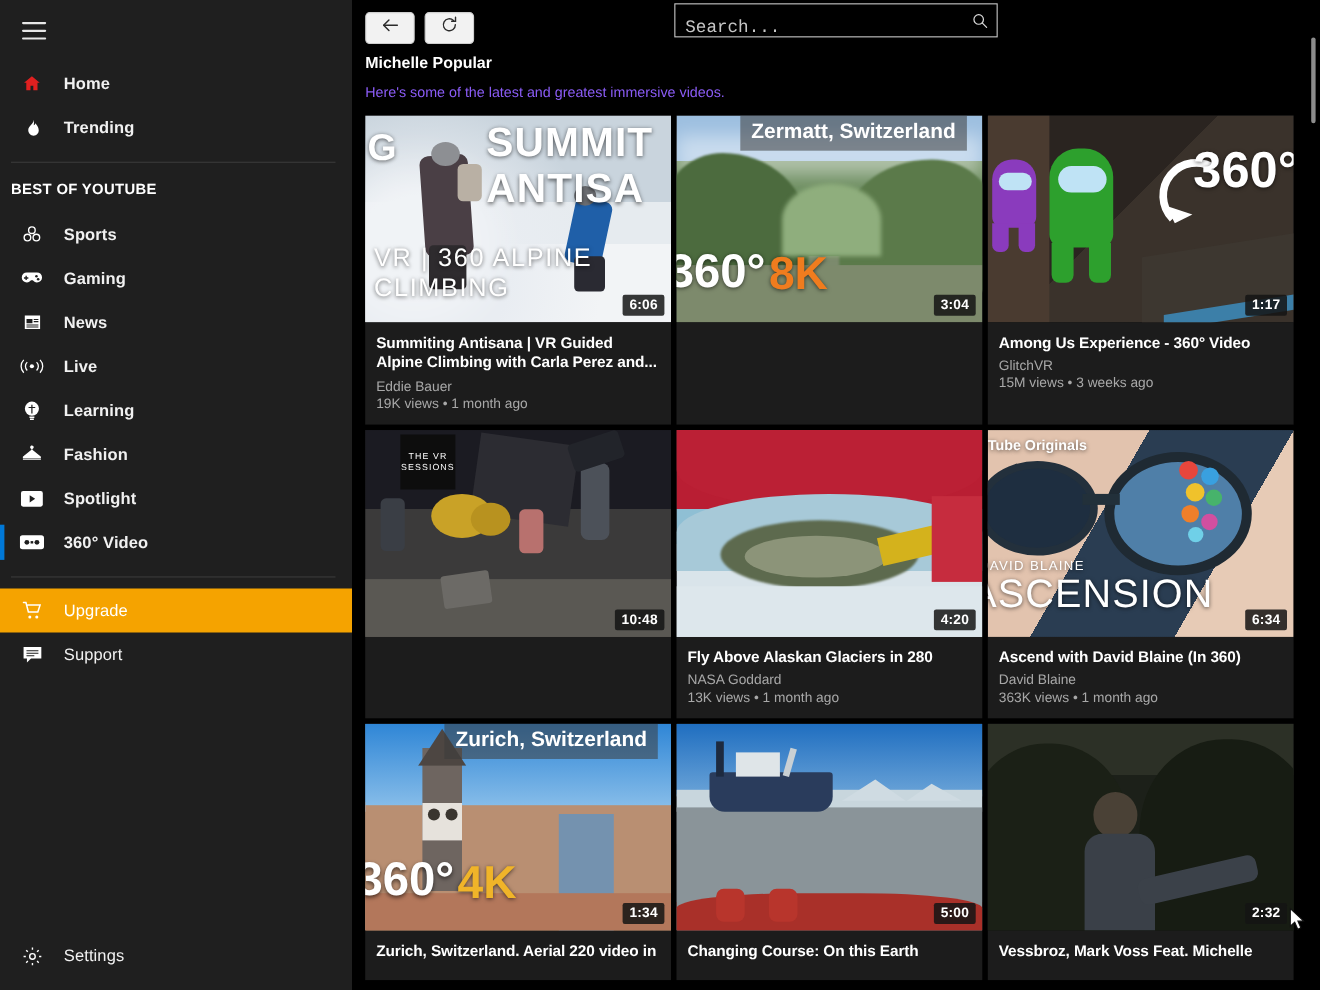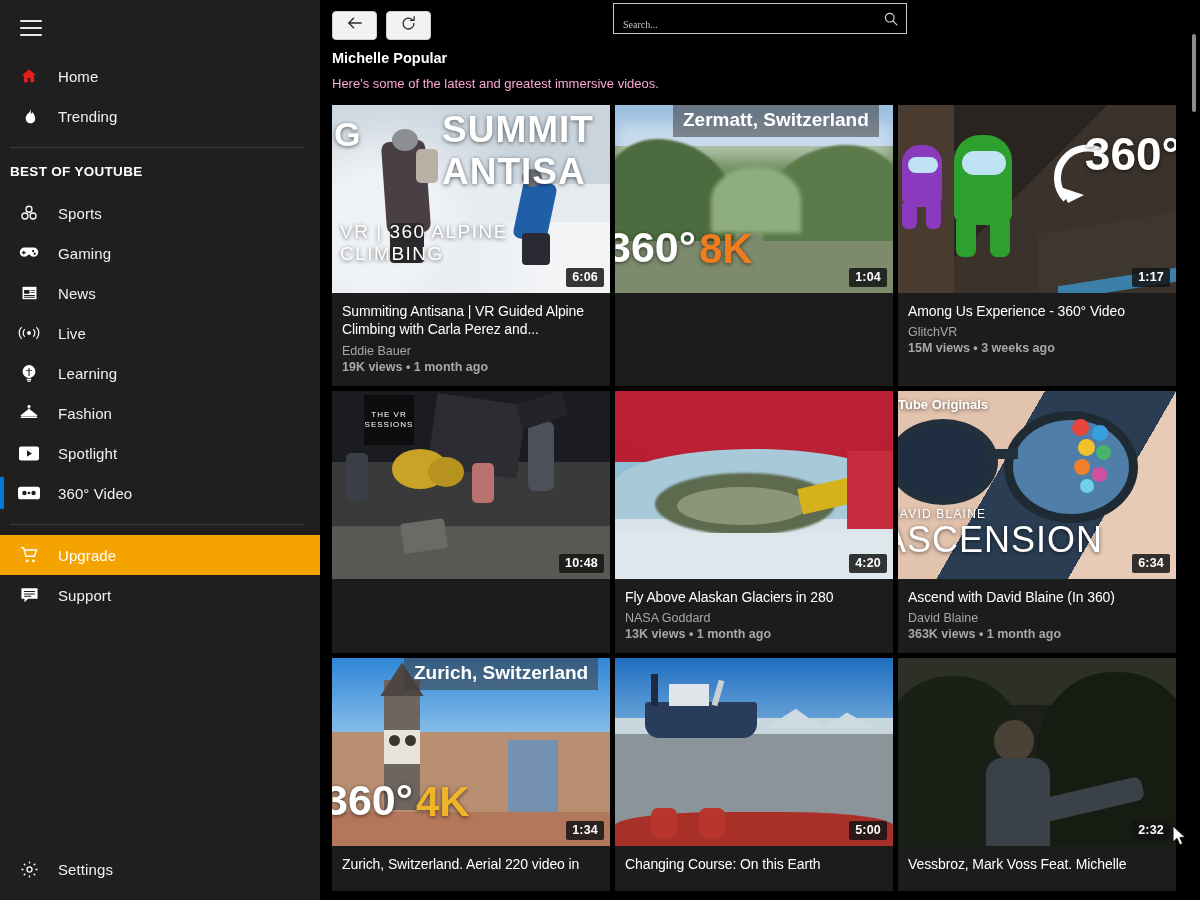--- a/index.html
+++ b/index.html
@@ -19,21 +19,21 @@
     position: relative;
   }
   .hamburger {
     width: 50px; height: 44px;
     margin: 6px 0 0 6px;
     display: flex; flex-direction: column; justify-content: center; align-items: center;
     gap: 5px; cursor: pointer;
   }
   .hamburger span { display: block; width: 22px; height: 2px; background: #e8e8e8; border-radius: 1px; }
 
-  .nav-list { margin-top: 6px; }
+  .nav-list { margin-top: 6px; font-weight: bold; }
   .nav-item {
     position: relative;
     display: flex; align-items: center;
     height: 40px;
     padding-left: 10px;
     cursor: pointer;
     color: #f1f1f1;
     font-size: 15px;
   }
   .nav-item .ico {
@@ -78,34 +78,34 @@
   }
   .searchwrap {
     position: absolute; left: 293px; top: 3px;
     width: 294px; height: 31px;
     border: 1px solid #c8c8c8; background: #000;
     display: flex; align-items: center;
   }
   .searchwrap input {
     flex: 1 1 auto; height: 100%;
     background: transparent; border: 0; outline: none;
-    color: #d7d7d7; font-size: 10px;
+    color: #d7d7d7; font-size: 16px;
     padding: 0 8px 0 9px;
-    font-family: Liberation Serif, serif;
+    font-family: Liberation Mono, monospace;
     margin-top: 12px;
   }
   .searchwrap input::placeholder { color: #c6c6c6; }
   .search-ico { width: 30px; display: flex; align-items: center; justify-content: center; color: #dcdcdc; cursor: pointer; }
 
   .section-title {
     color: #fff; font-size: 14.5px; font-weight: bold;
     padding: 4px 0 0 12px;
   }
   .section-sub {
-    color: #f9a8d4; font-size: 13px;
+    color: #8b5cf6; font-size: 13px;
     padding: 10px 0 0 12px;
   }
 
   .grid {
     margin: 14px 0 0 12px;
     width: 858px;
     display: grid;
     grid-template-columns: repeat(3, 278px);
     gap: 5px 5px;
   }
@@ -117,25 +117,25 @@
   .thumb .art { position: absolute; inset: 0; }
   .dur {
     position: absolute; right: 6px; bottom: 6px;
     background: rgba(20,20,20,.85);
     color: #fff; font-size: 12.5px; font-weight: bold;
     padding: 2px 6px 3px; border-radius: 2px;
     letter-spacing: .2px;
   }
   .meta { padding: 9px 9px 12px 10px; }
   .v-title {
-    color: #fff; font-size: 14px; font-weight: normal;
+    color: #fff; font-size: 14px; font-weight: bold;
     line-height: 1.32; letter-spacing: -.1px;
   }
   .v-chan { color: #a8a8a8; font-size: 12.5px; margin-top: 5px; }
-  .v-stats { color: #a8a8a8; font-size: 12.5px; margin-top: 2px; font-weight: bold; }
+  .v-stats { color: #a8a8a8; font-size: 12.5px; margin-top: 2px; }
 
   .overlay-label {
     position: absolute; color: #fff; font-weight: bold;
     text-shadow: 0 1px 4px rgba(0,0,0,.6);
   }
   .banner {
     position: absolute; top: 0; background: rgba(60,60,60,.55);
     color: #fff; font-weight: bold; font-size: 19px;
     padding: 4px 10px 6px;
   }
@@ -375,21 +375,21 @@
             <div style="position:absolute;left:60px;top:24px;width:26px;height:22px;background:#8d8f93;border-radius:50%"></div>
             <div style="position:absolute;left:84px;top:44px;width:22px;height:34px;background:#b9b0a4;border-radius:5px"></div>
             <div style="position:absolute;left:58px;top:118px;width:34px;height:40px;background:#2e2b2e;border-radius:4px"></div>
             <div style="position:absolute;left:186px;top:76px;width:34px;height:60px;background:#1f5fa8;border-radius:7px;transform:rotate(12deg)"></div>
             <div style="position:absolute;left:190px;top:64px;width:20px;height:18px;background:#6d6f73;border-radius:50%"></div>
             <div style="position:absolute;left:190px;top:128px;width:28px;height:32px;background:#2a2a32;border-radius:4px"></div>
           </div>
           <div class="overlay-label" style="left:2px;top:8px;font-size:34px;line-height:1.25">G</div>
           <div class="overlay-label" style="left:110px;top:46px;font-size:37px;letter-spacing:1px">ANTISA</div>
           <div class="overlay-label" style="left:110px;top:4px;font-size:37px;letter-spacing:1px">SUMMIT</div>
-          <div class="overlay-label" style="left:8px;top:116px;font-size:19px;font-weight:normal;letter-spacing:1.5px">VR | 360  ALPINE CLIMBING</div>
+          <div class="overlay-label" style="left:8px;top:116px;font-size:23px;font-weight:normal;letter-spacing:1.5px">VR | 360  ALPINE CLIMBING</div>
           <div class="dur">6:06</div>
         </div>
         <div class="meta">
           <div class="v-title">Summiting Antisana | VR Guided Alpine Climbing with Carla Perez and...</div>
           <div class="v-chan">Eddie Bauer</div>
           <div class="v-stats">19K views • 1 month ago</div>
         </div>
       </div>
 
       <div class="card">
@@ -397,21 +397,21 @@
           <div class="art art-zermatt">
             <div style="position:absolute;left:0;top:18px;width:100%;height:36px;background:rgba(255,255,255,.45);filter:blur(8px)"></div>
             <div style="position:absolute;left:-10px;top:34px;width:130px;height:120px;background:#4c6b3e;border-radius:40% 60% 0 0;filter:blur(1px)"></div>
             <div style="position:absolute;right:-10px;top:40px;width:140px;height:120px;background:#5b7a4a;border-radius:60% 40% 0 0;filter:blur(1px)"></div>
             <div style="position:absolute;left:96px;top:62px;width:90px;height:66px;background:#8fae7d;border-radius:50% 50% 0 0;filter:blur(2px)"></div>
             <div style="position:absolute;left:0;bottom:0;width:100%;height:52px;background:#7d8a6c"></div>
           </div>
           <div class="banner" style="left:58px;max-width:230px;overflow:hidden;white-space:nowrap">Zermatt, Switzerland</div>
           <div class="overlay-label" style="left:-8px;top:118px;font-size:43px">360°</div>
           <div class="overlay-label" style="left:84px;top:120px;font-size:42px;color:#f07c1e">8K</div>
-          <div class="dur">1:04</div>
+          <div class="dur">3:04</div>
         </div>
       </div>
 
       <div class="card">
         <div class="thumb">
           <div class="art art-amongus">
             <div style="position:absolute;left:0;top:0;width:56px;height:188px;background:#4a3b30"></div>
             <div style="position:absolute;left:140px;bottom:0;width:138px;height:70px;background:#3d3730;transform:skewY(-9deg)"></div>
             <div style="position:absolute;left:160px;bottom:2px;width:118px;height:14px;background:#3c7fa8;transform:skewY(-9deg)"></div>
 

